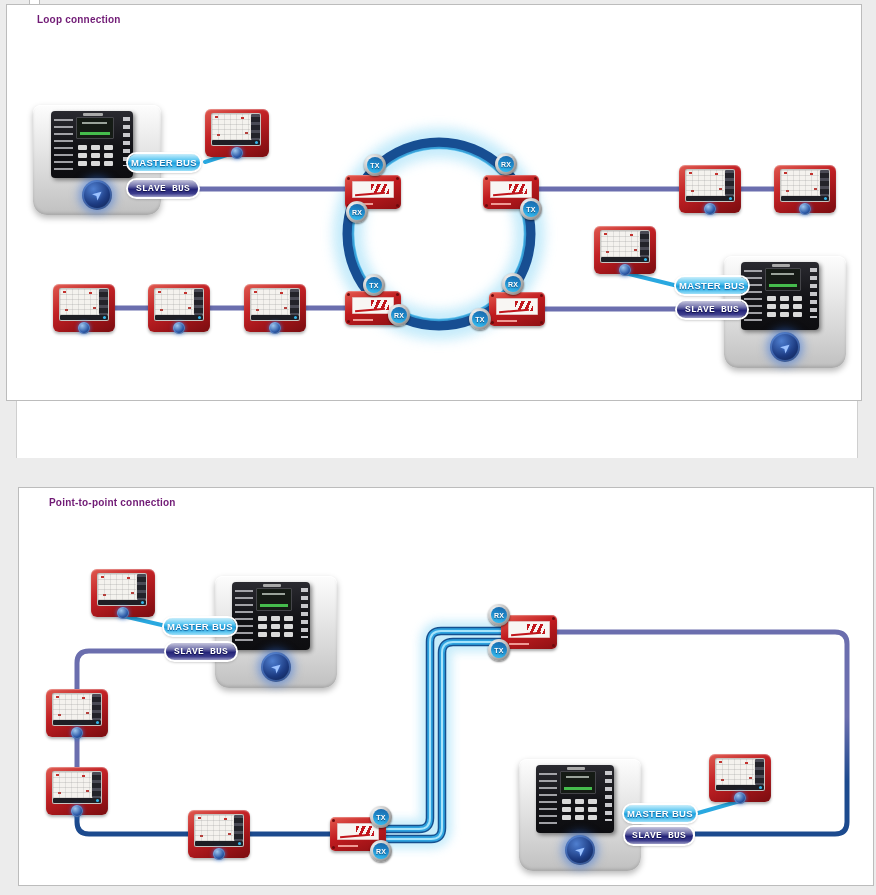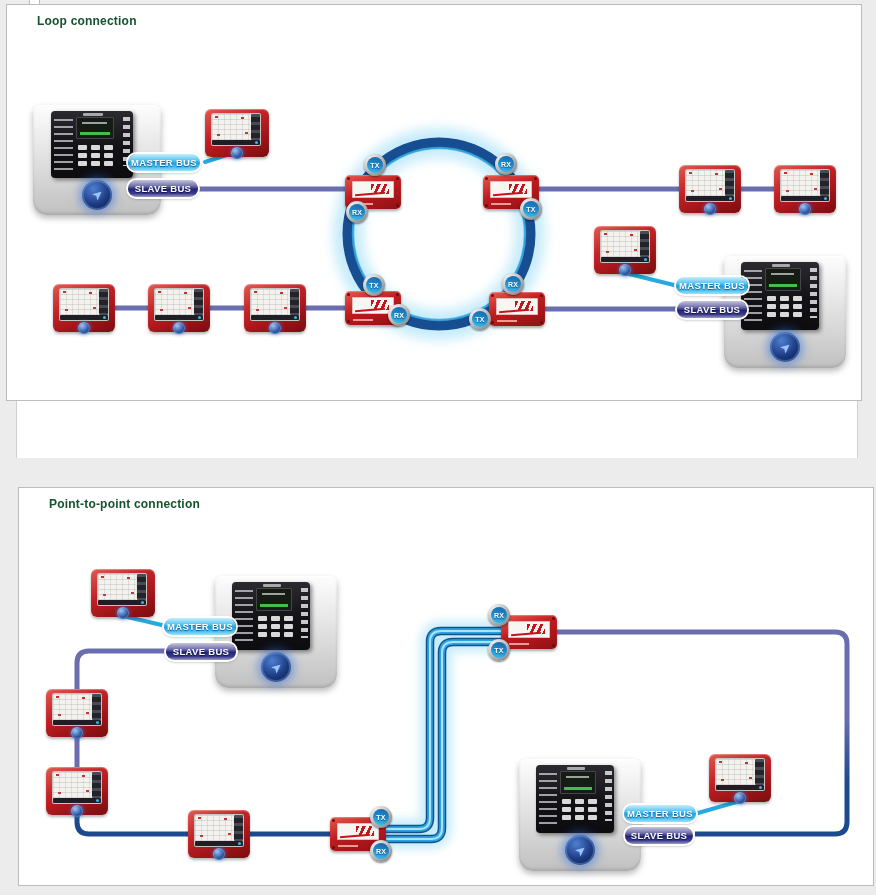--- a/index.html
+++ b/index.html
@@ -6,21 +6,21 @@
   body{
     width:876px;height:895px;position:relative;overflow:hidden;
     background:#ececec;
     font-family:"Liberation Sans", sans-serif;
   }
   .card{
     position:absolute;background:#fff;border:1px solid #bcbcbc;
   }
   .card-title{
     position:absolute;left:30px;top:9px;
-    font-size:12px;font-weight:bold;color:#14532d;letter-spacing:.2px;
+    font-size:10px;font-weight:bold;color:#701a75;letter-spacing:.2px;
   }
   .between{
     position:absolute;left:16px;top:401px;width:840px;height:57px;
     background:#fff;border-left:1px solid #cfcfcf;border-right:1px solid #cfcfcf;
   }
   .top-notch{
     position:absolute;left:29px;top:0;width:9px;height:5px;background:#fff;
     border-left:1px solid #bbb;border-right:1px solid #bbb;
   }
   .wires{position:absolute;left:0;top:0}
@@ -147,20 +147,21 @@
   }
   .bus.master{
     width:72px;
     background:linear-gradient(180deg,#c9eefb 0%,#5ec8f2 35%,#1da0de 55%,#55c2ef 80%,#9fe0f8 100%);
     text-shadow:0 1px 1px rgba(0,70,130,.8);
   }
   .bus.slave{
     width:70px;
     background:linear-gradient(180deg,#c5c5dd 0%,#7272ab 35%,#232378 55%,#3d3d8d 80%,#9c9cc6 100%);
     text-shadow:0 1px 1px rgba(10,10,60,.85);
+    font-family:Liberation Mono, monospace;
   }
 </style>
 </head>
 <body>
 
 <div class="top-notch"></div>
 <div class="between"></div>
 
 <div class="card" style="left:6px;top:4px;width:854px;height:395px">
   <div class="card-title">Loop connection</div>

